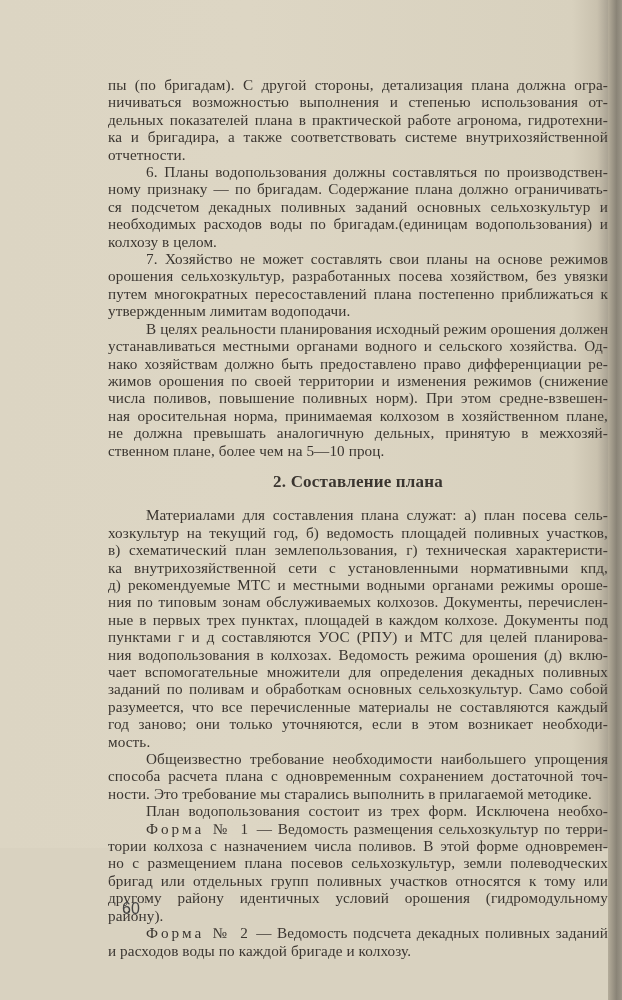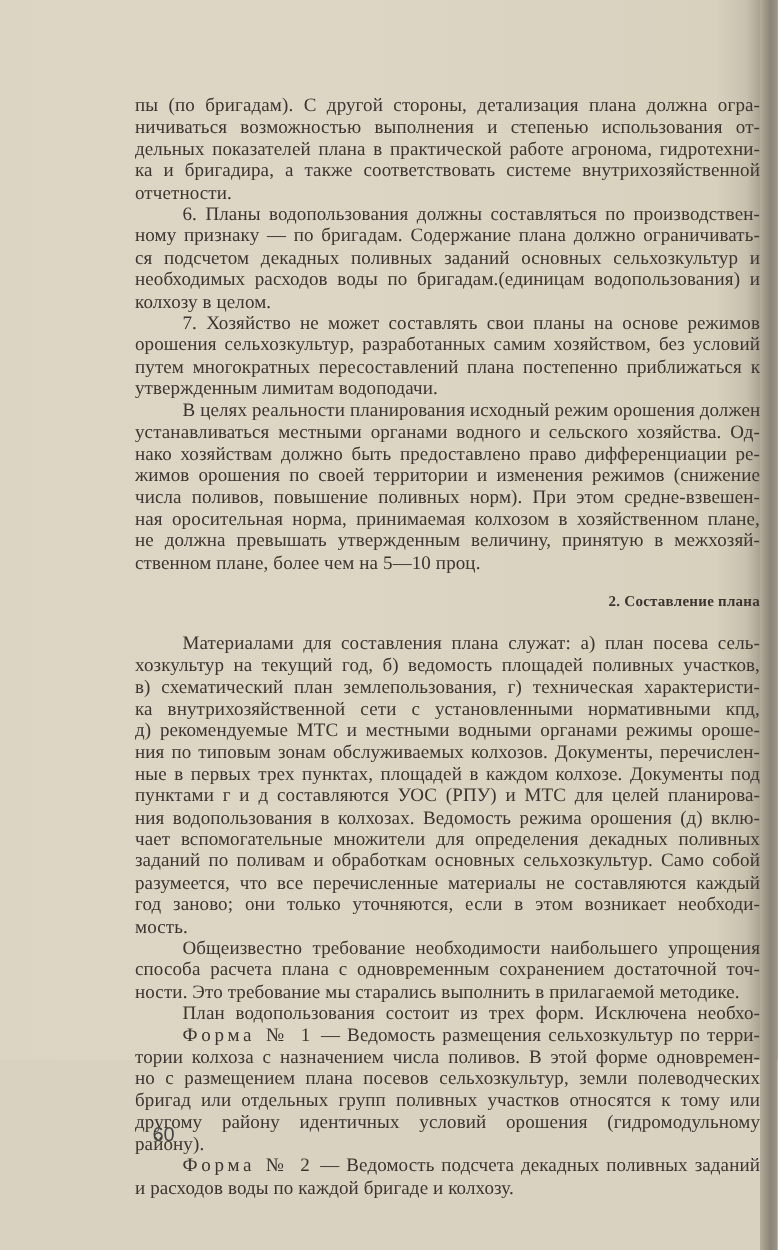--- a/index.html
+++ b/index.html
@@ -20,21 +20,21 @@
     }
     .text {
       position: absolute; left: 108px; top: 76px; width: 500px;
       font-size: 15.2px; line-height: 17.4px; text-align: justify;
       letter-spacing: 0.1px;
     }
     .p { margin: 0; text-indent: 0; }
     .line { display: block; text-align: justify; text-align-last: justify; white-space: nowrap; }
     .line.last { text-align-last: left; }
     .heading {
-      text-align: right; font-weight: bold; font-size: 12px;
+      text-align: center; font-weight: bold; font-size: 17px;
       margin: 14px 0 16px 0; letter-spacing: 0.2px;
     }
     .spaced { letter-spacing: 3px; }
     .pagenum {
       position: absolute; left: 122px; top: 900px;
       font-family: "Liberation Sans", "DejaVu Sans", sans-serif;
       font-size: 16px; color: #444;
     }
   </style>
 </head>
@@ -54,32 +54,32 @@
         </div>
         <div class="p">
           <span class="line" style="padding-left: 38px;">6. Планы водопользования должны составляться по производствен-</span>
           <span class="line">ному признаку — по бригадам. Содержание плана должно ограничивать-</span>
           <span class="line">ся подсчетом декадных поливных заданий основных сельхозкультур и</span>
           <span class="line">необходимых расходов воды по бригадам.(единицам водопользования) и</span>
           <span class="line last">колхозу в целом.</span>
         </div>
         <div class="p">
           <span class="line" style="padding-left: 38px;">7. Хозяйство не может составлять свои планы на основе режимов</span>
-          <span class="line">орошения сельхозкультур, разработанных самим хозяйством, без условий</span>
+          <span class="line">орошения сельхозкультур, разработанных посева хозяйством, без увязки</span>
           <span class="line">путем многократных пересоставлений плана постепенно приближаться к</span>
           <span class="line last">утвержденным лимитам водоподачи.</span>
         </div>
         <div class="p">
           <span class="line" style="padding-left: 38px;">В целях реальности планирования исходный режим орошения должен</span>
           <span class="line">устанавливаться местными органами водного и сельского хозяйства. Од-</span>
           <span class="line">нако хозяйствам должно быть предоставлено право дифференциации ре-</span>
           <span class="line">жимов орошения по своей территории и изменения режимов (снижение</span>
           <span class="line">числа поливов, повышение поливных норм). При этом средне-взвешен-</span>
           <span class="line">ная оросительная норма, принимаемая колхозом в хозяйственном плане,</span>
-          <span class="line">не должна превышать утвержденным величину, принятую в межхозяй-</span>
+          <span class="line">не должна превышать аналогичную дельных, принятую в межхозяй-</span>
           <span class="line last">ственном плане, более чем на 5—10 проц.</span>
         </div>
       </div>
     <div class="heading">2. Составление плана</div>
     <div id="bottom-paras">
         <div class="p">
           <span class="line" style="padding-left: 38px;">Материалами для составления плана служат: а) план посева сель-</span>
           <span class="line">хозкультур на текущий год, б) ведомость площадей поливных участков,</span>
           <span class="line">в) схематический план землепользования, г) техническая характеристи-</span>
           <span class="line">ка внутрихозяйственной сети с установленными нормативными кпд,</span>

